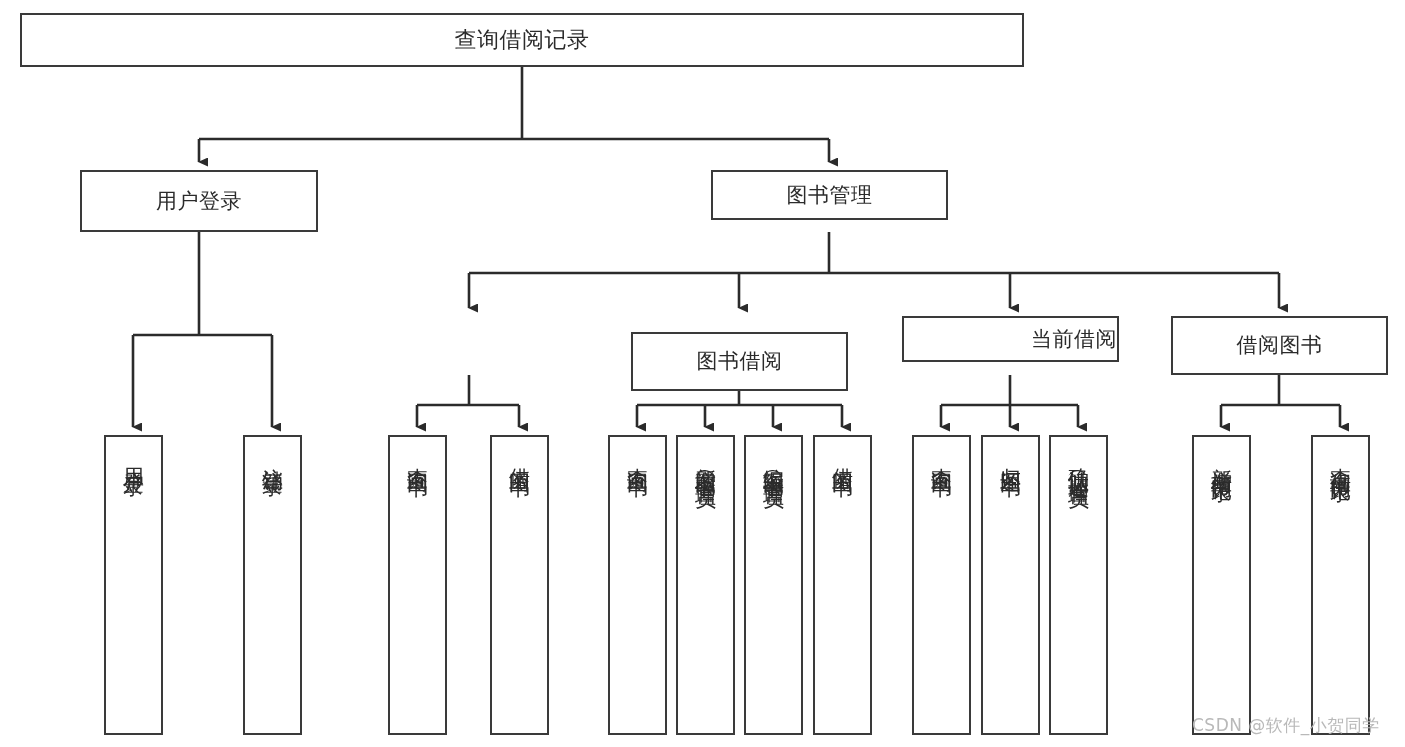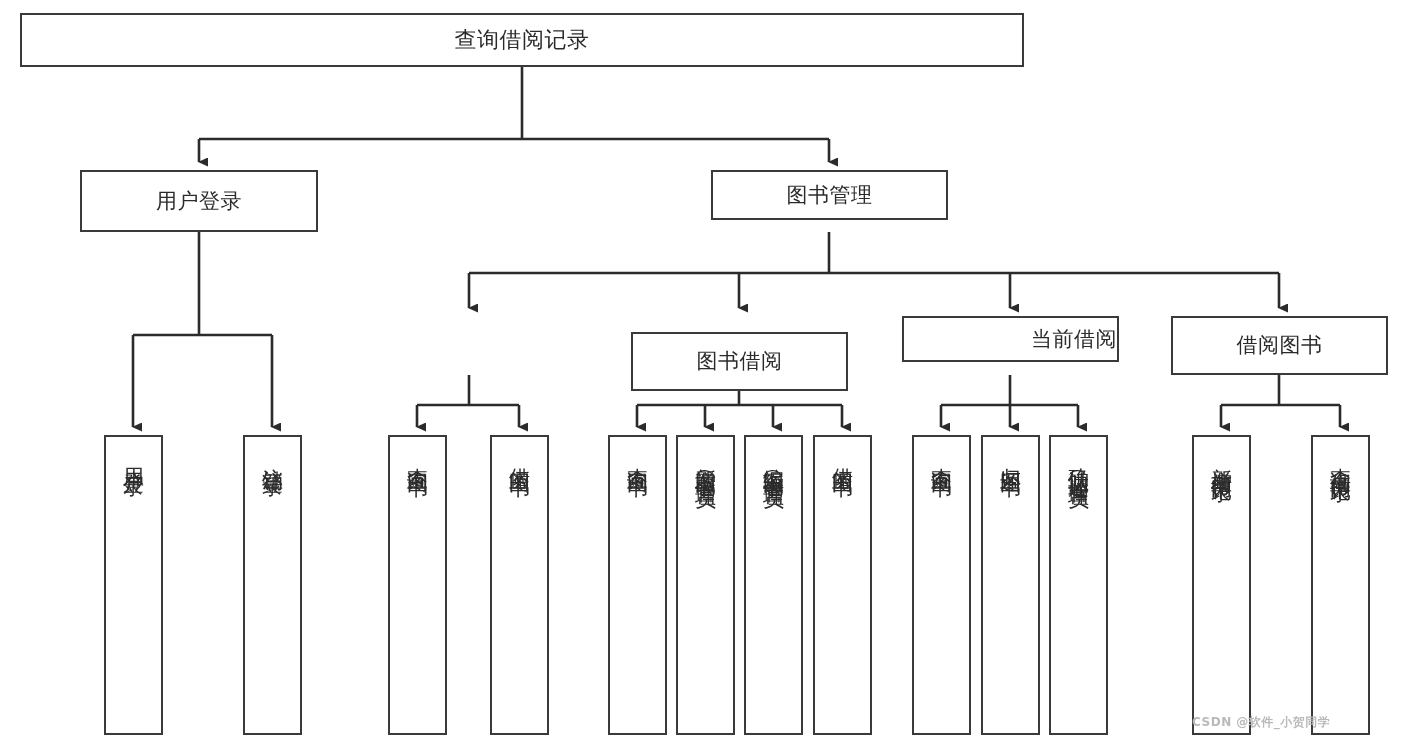--- a/index.html
+++ b/index.html
@@ -58,25 +58,24 @@
   .node.leaf .node-label {
     writing-mode: vertical-rl;
     text-orientation: upright;
     font-size: 21px;
     line-height: 1.05;
     letter-spacing: 3px;
   }
   .watermark {
     position: absolute;
     color: #b9b9b9;
-    font-size: 12px;
+    font-size: 17px;
     white-space: nowrap;
     z-index: 5;
     letter-spacing: 0.5px;
-    font-weight: bold;
   }
 </style>
 </head>
 <body>
 
 <div id="diagram-root">
 
   <svg id="edge-layer" width="1405" height="747" viewBox="0 0 1405 747">
     <defs>
       <marker id="arrowhead" markerWidth="9" markerHeight="10" refX="4.5" refY="9" orient="auto" markerUnits="userSpaceOnUse">

